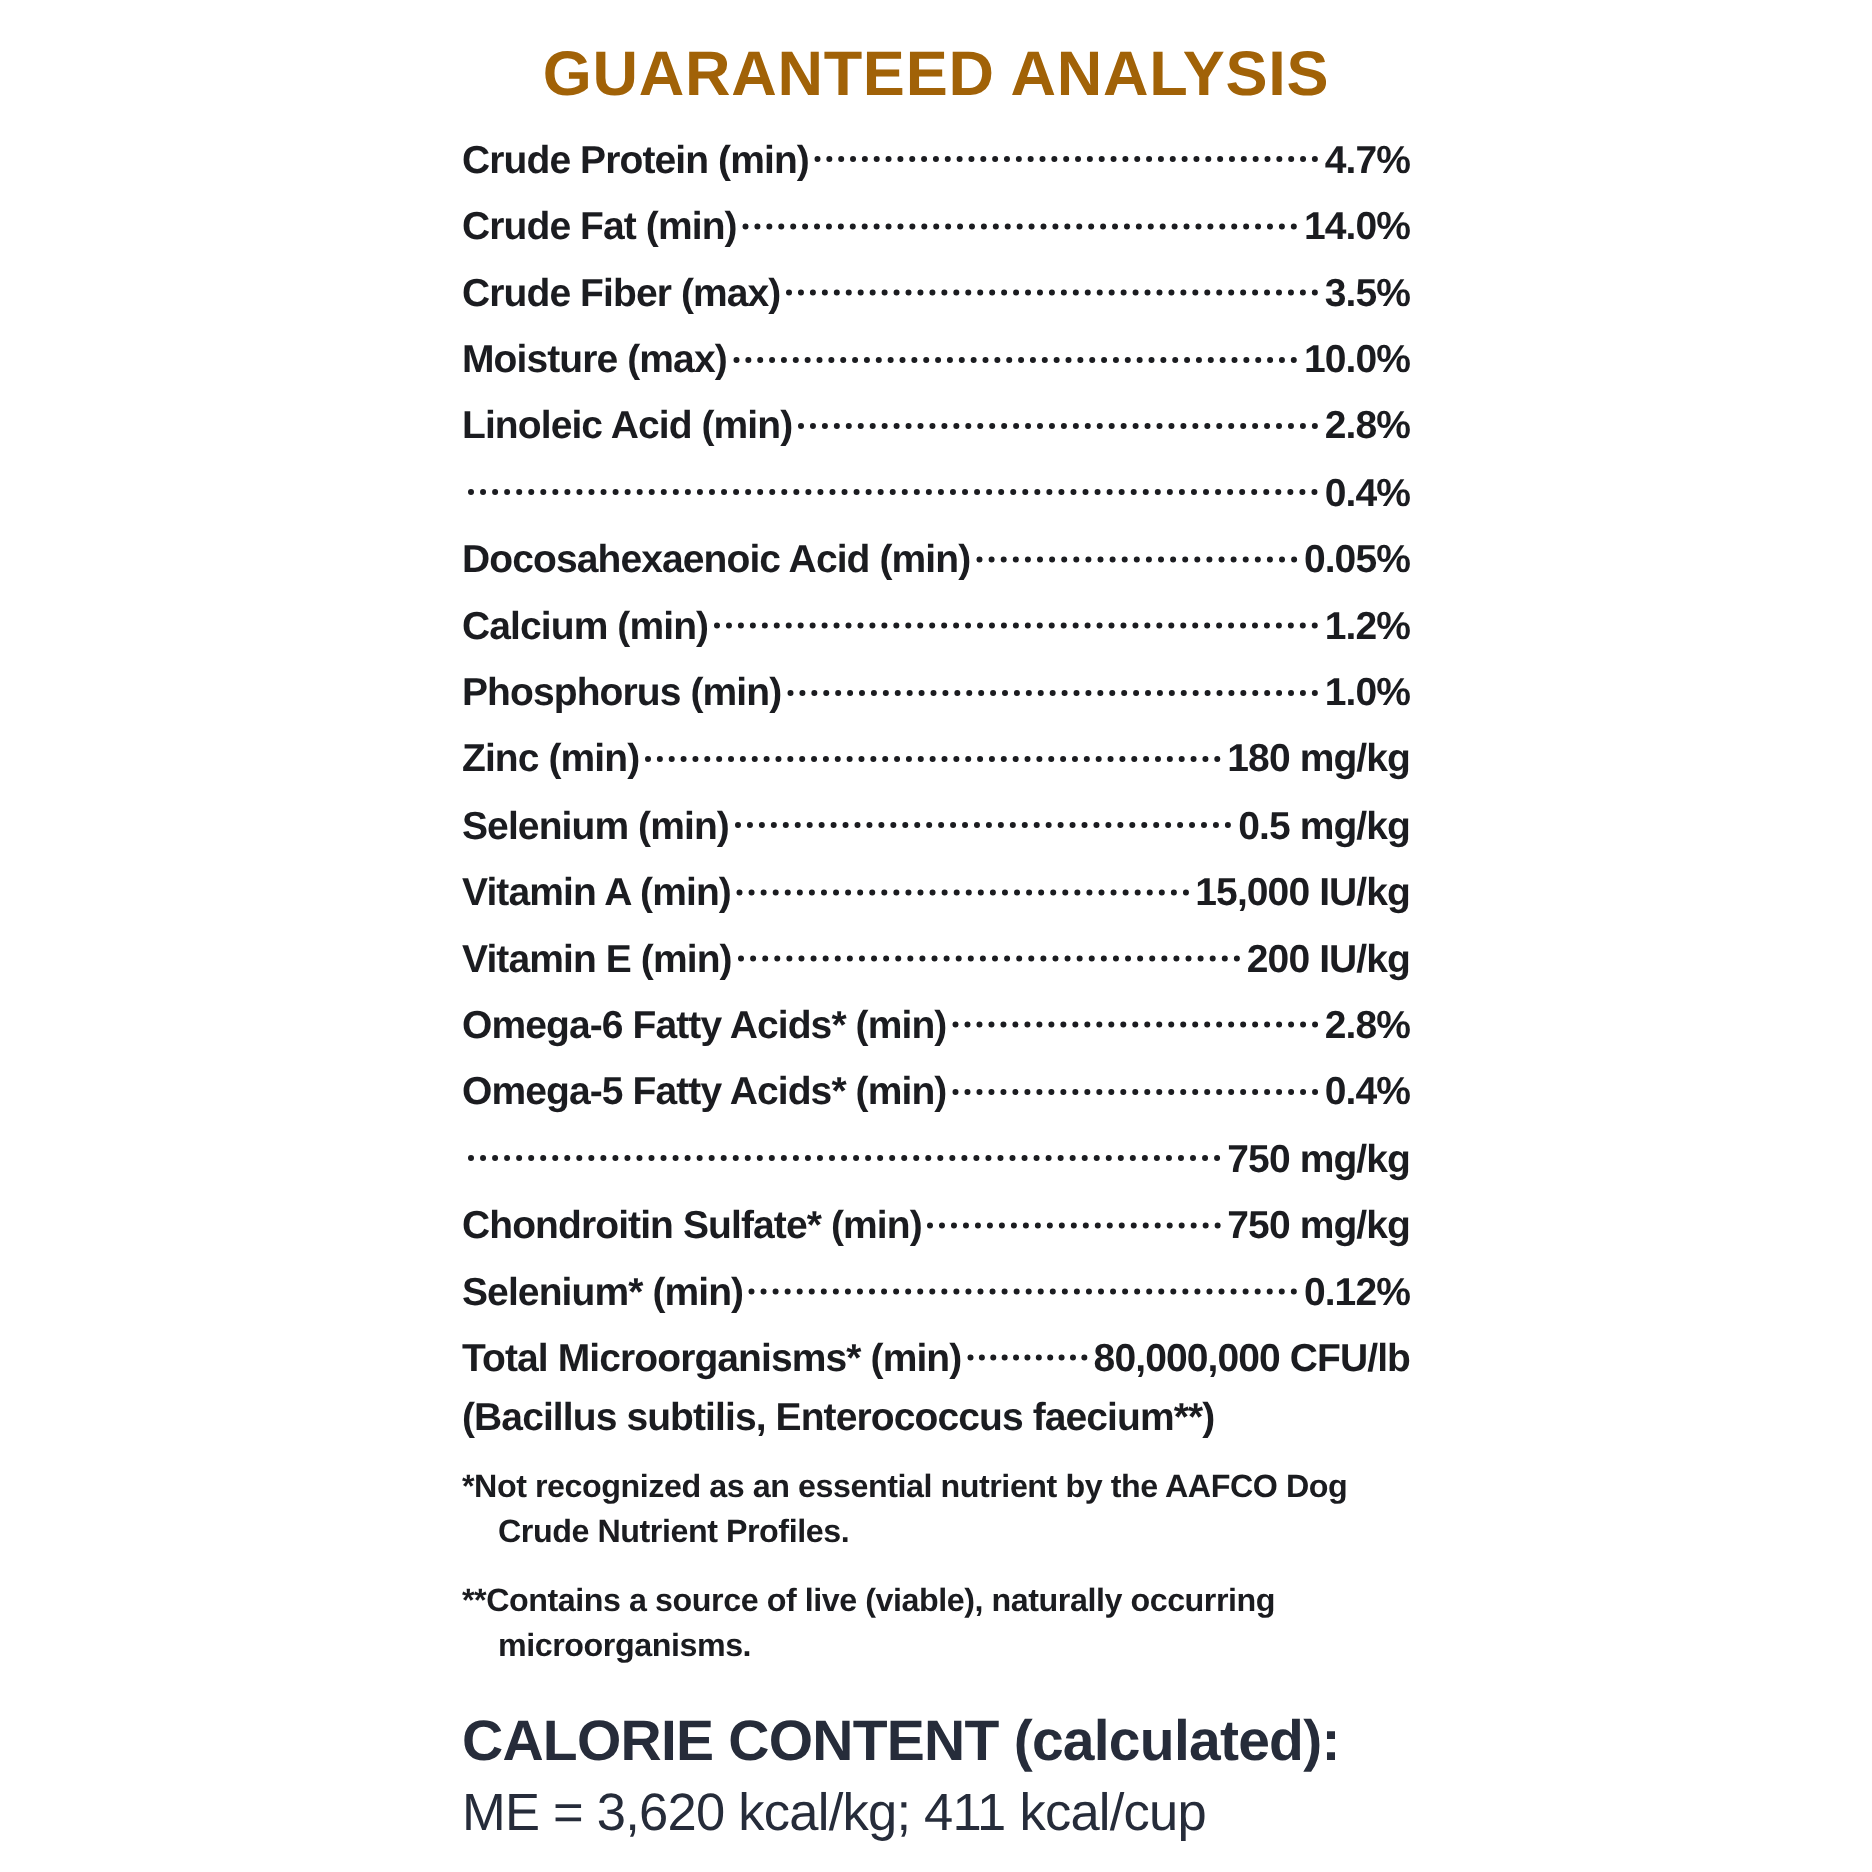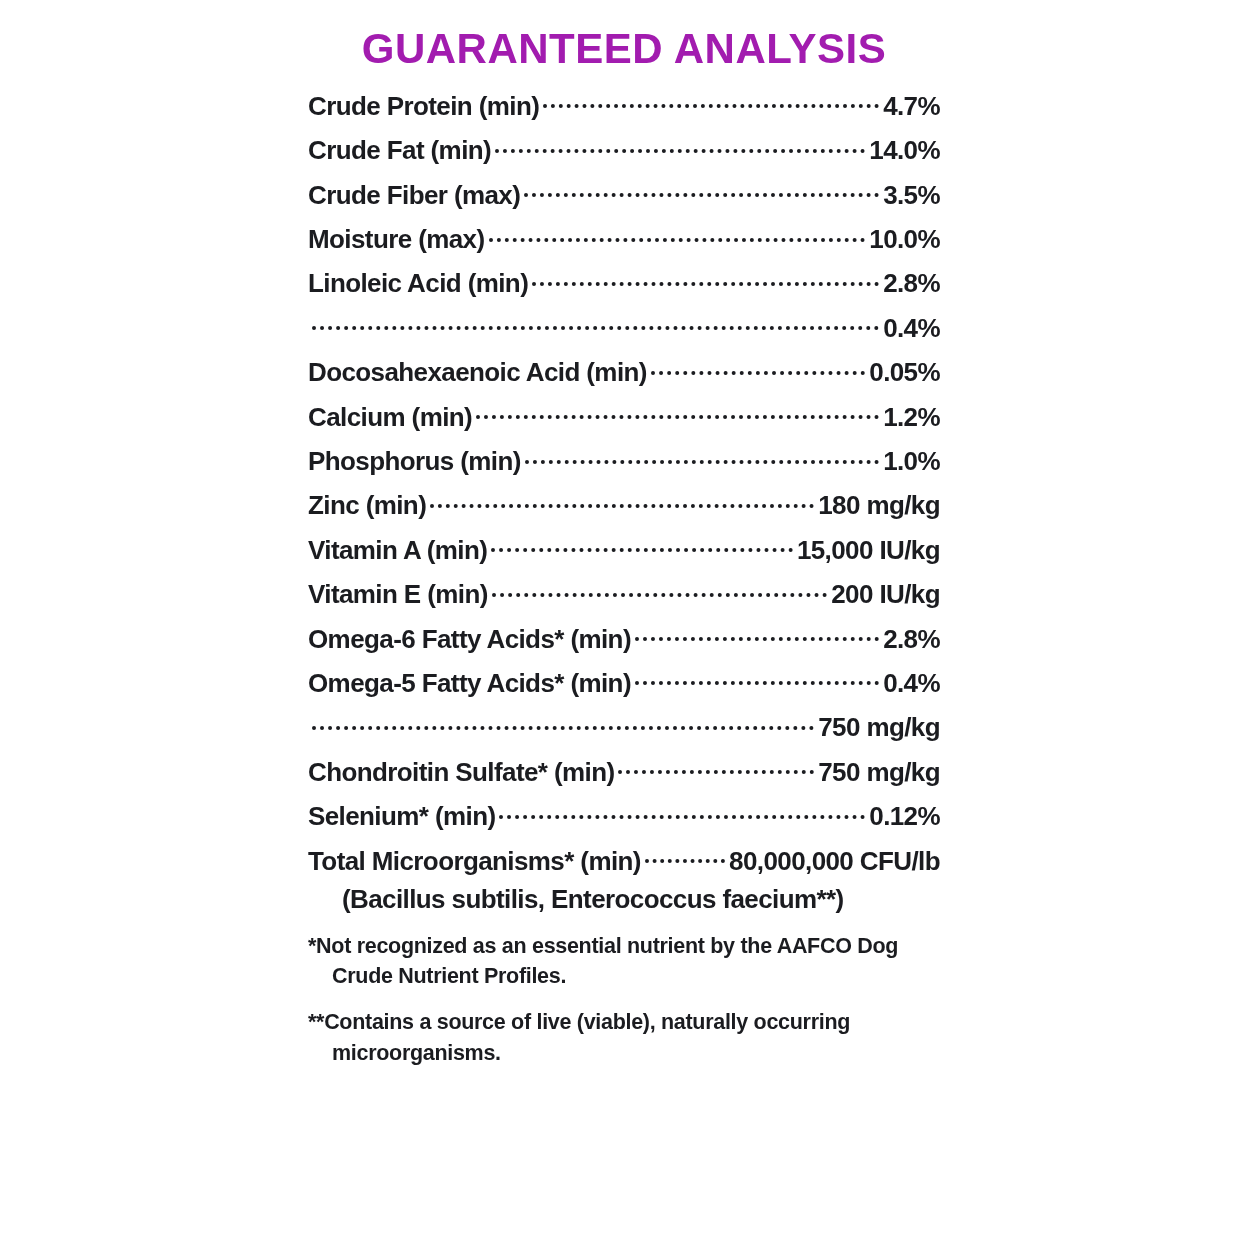--- a/index.html
+++ b/index.html
@@ -19,21 +19,21 @@
     position: absolute;
     left: 308px;
     top: 26px;
     width: 632px;
   }
   .ga-title {
     text-align: center;
     font-size: 42px;
     font-weight: bold;
     letter-spacing: 0.5px;
-    color: #a21caf;
+    color: #a16207;
     line-height: 1.1;
     margin: 0 0 12px 0;
     white-space: nowrap;
   }
   .ga-rows { width: 100%; }
   .ga-row {
     display: flex;
     align-items: center;
     height: 44.4px;
     font-size: 26px;
@@ -50,21 +50,20 @@
     margin: 0 4px;
   }
   .ga-row-value { flex: 0 0 auto; }
   .ga-subnote {
     font-size: 26px;
     font-weight: bold;
     letter-spacing: -0.6px;
     line-height: 40px;
     margin-top: -4px;
     white-space: nowrap;
-    margin-left: 34px;
   }
   .footnotes { margin-top: 12px; }
   .footnote {
     font-size: 21.5px;
     font-weight: bold;
     letter-spacing: -0.3px;
     line-height: 1.4;
     padding-left: 24px;
     text-indent: -24px;
     margin: 0 0 16px 0;
@@ -152,20 +151,25 @@
         <span class="ga-leader"></span>
         <span class="ga-row-value">1.0%</span>
       </div>
 
       <div class="ga-row">
         <span class="ga-row-label">Zinc (min)</span>
         <span class="ga-leader"></span>
         <span class="ga-row-value">180 mg/kg</span>
       </div>
 
+      <div class="ga-row">
+        <span class="ga-row-label">Selenium (min)</span>
+        <span class="ga-leader"></span>
+        <span class="ga-row-value">0.5 mg/kg</span>
+      </div>
 
       <div class="ga-row">
         <span class="ga-row-label">Vitamin A (min)</span>
         <span class="ga-leader"></span>
         <span class="ga-row-value">15,000 IU/kg</span>
       </div>
 
       <div class="ga-row">
         <span class="ga-row-label">Vitamin E (min)</span>
         <span class="ga-leader"></span>
@@ -214,14 +218,18 @@
 
       <p class="footnote">
         <span>*</span><span>Not recognized as an essential nutrient by the AAFCO Dog Crude Nutrient Profiles.</span>
       </p>
 
       <p class="footnote">
         <span>**</span><span>Contains a source of live (viable), naturally occurring microorganisms.</span>
       </p>
     </div>
 
+  <div class="calorie-section">
+    <h2 class="calorie-heading">CALORIE CONTENT (calculated):</h2>
+    <div class="calorie-detail">ME = 3,620 kcal/kg; 411 kcal/cup</div>
+  </div>
 
 </div>
 
 </body></html>

